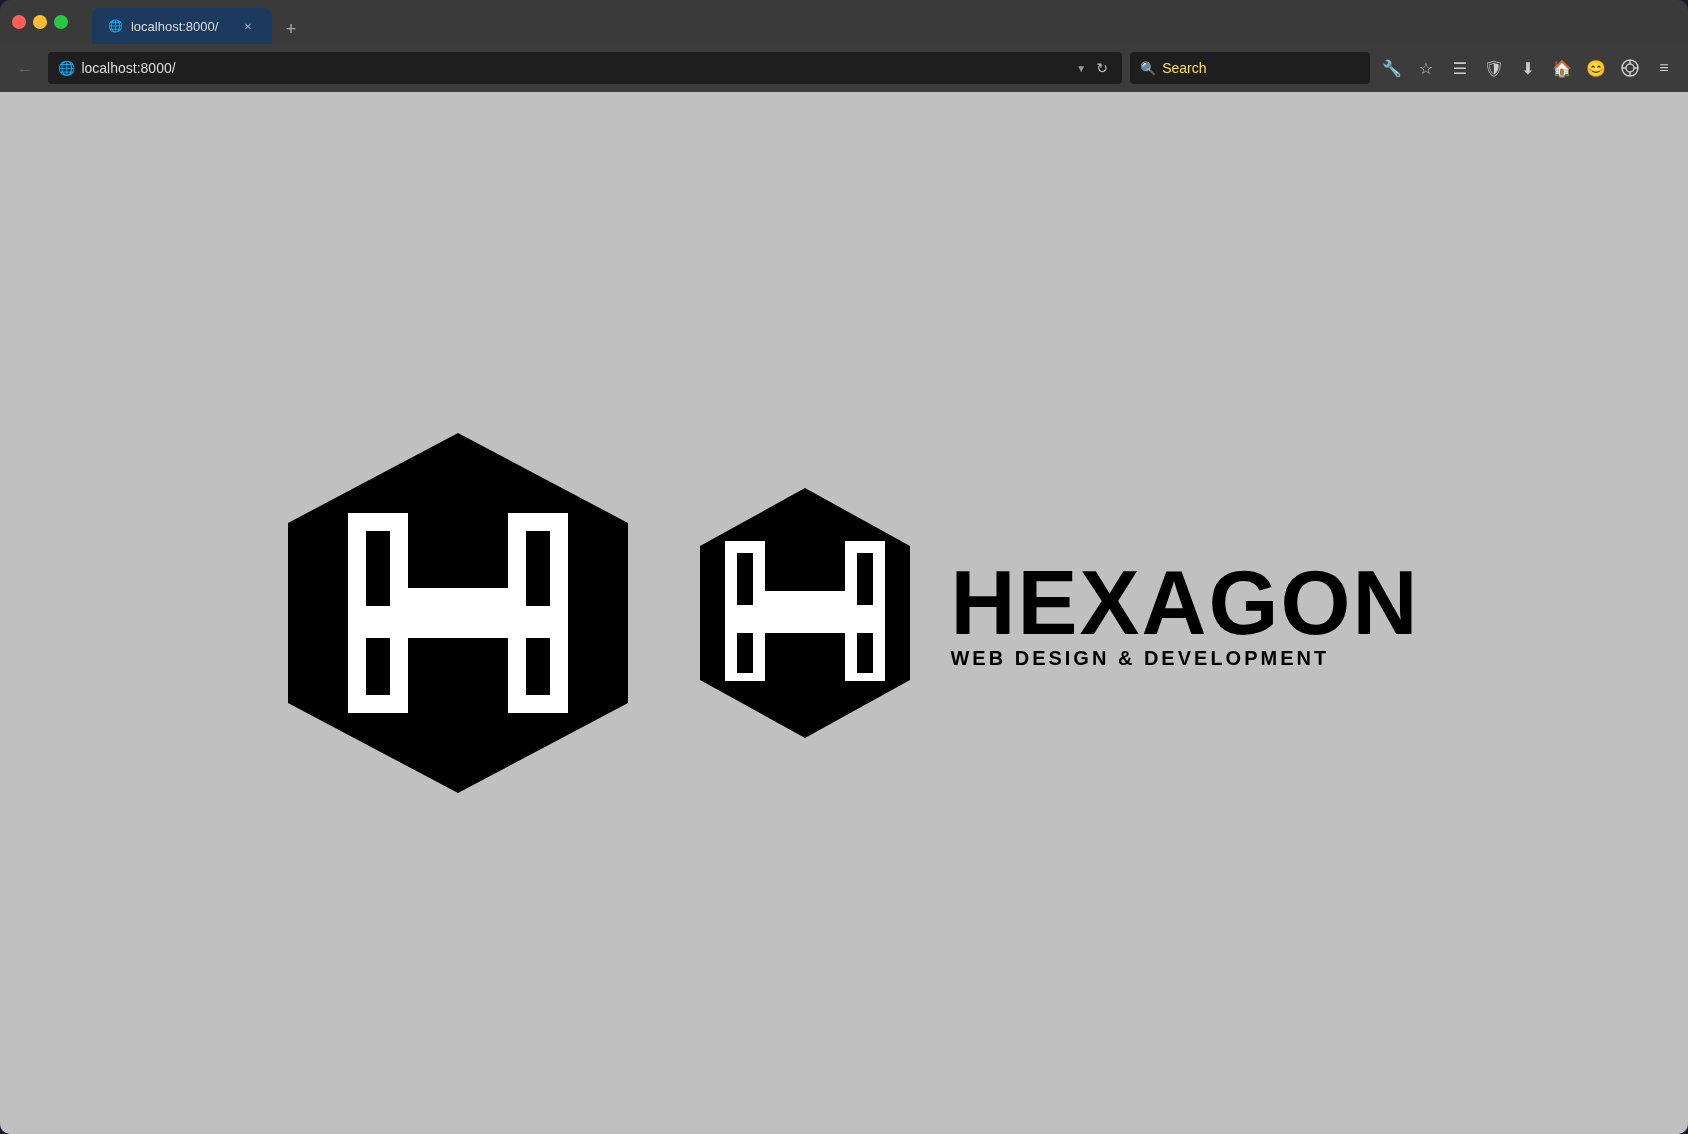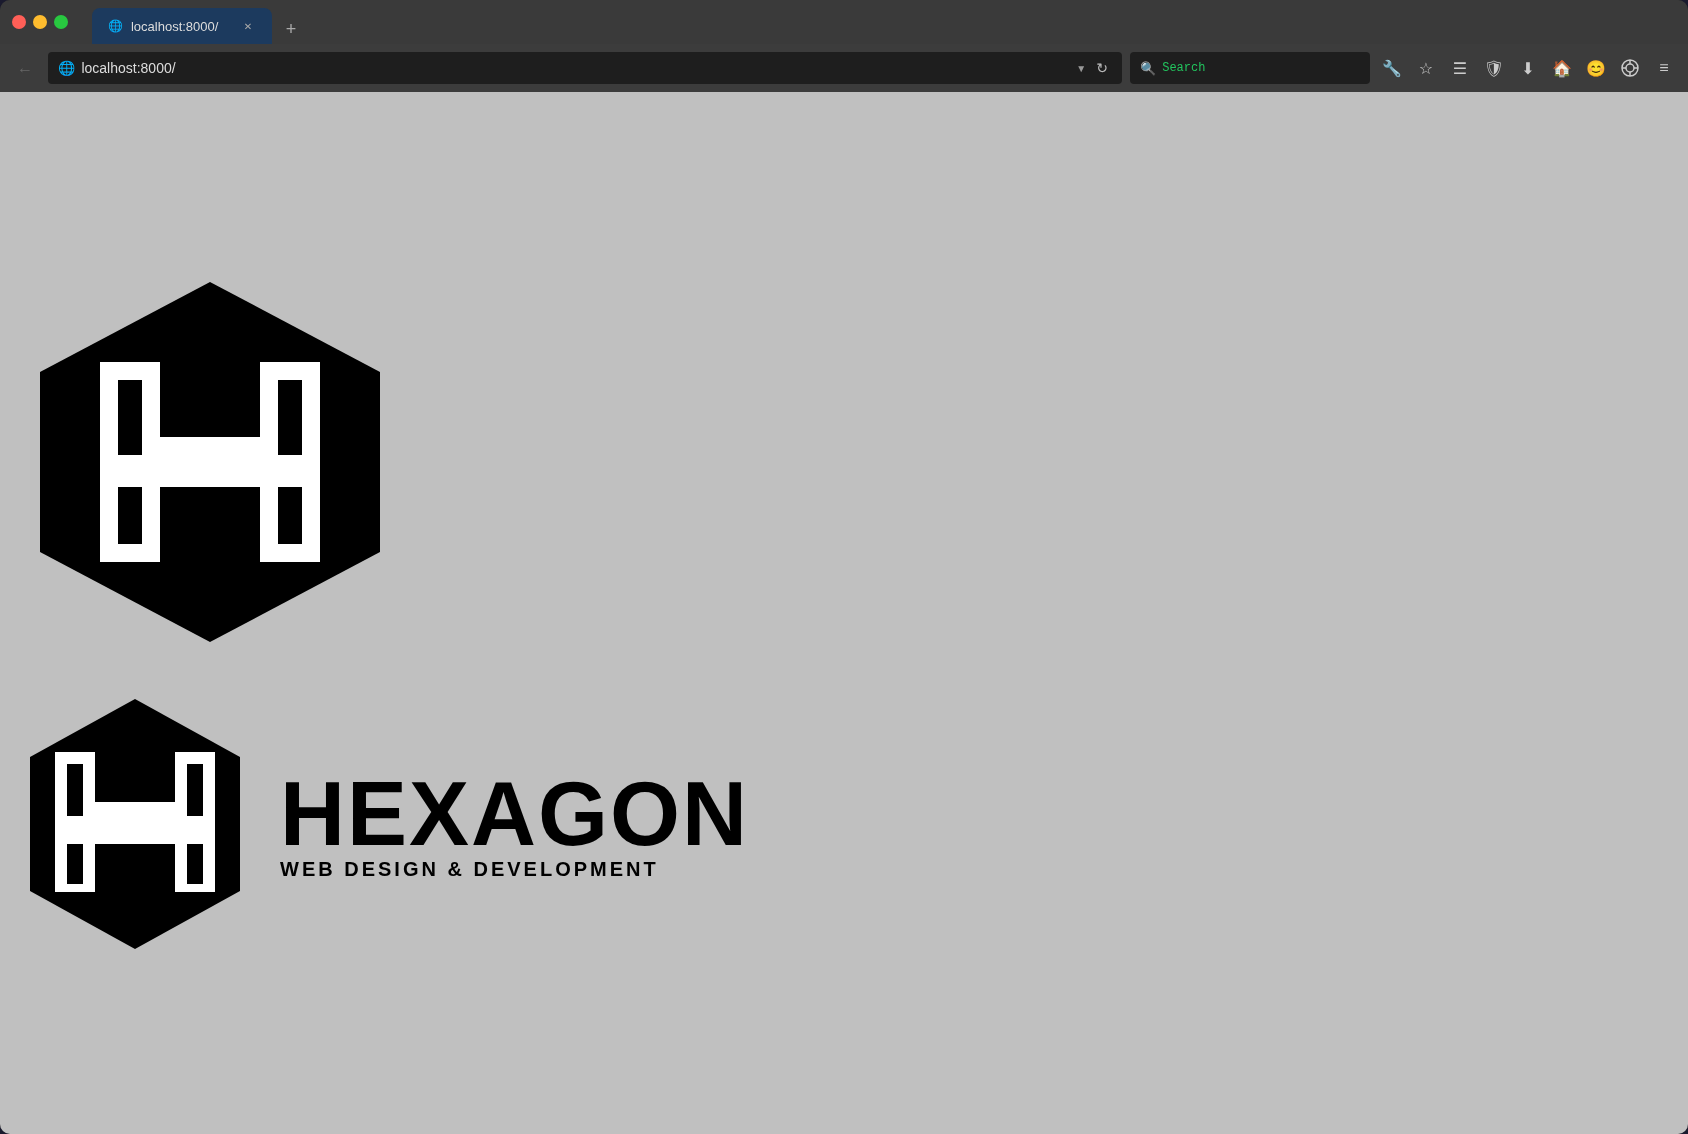--- a/index.html
+++ b/index.html
@@ -168,23 +168,22 @@
       padding: 0 10px;
       gap: 6px;
     }
 
     .search-icon-char {
       color: #999;
       font-size: 13px;
     }
 
     .search-text {
-      color: #22c55e;
-      font-size: 12px;
-      font-family: Liberation Mono, monospace;
+      color: #fde047;
+      font-size: 14px;
     }
 
     
     .toolbar-icons {
       display: flex;
       align-items: center;
       gap: 6px;
     }
 
     .toolbar-icon {
@@ -197,22 +196,22 @@
       font-size: 16px;
       cursor: pointer;
       border-radius: 4px;
     }
 
     
     .page-content {
       flex: 1;
       background: #c0c0c0;
       display: flex;
-      flex-direction: column;
-      align-items: flex-start;
+      flex-direction: row;
+      align-items: center;
       justify-content: center;
       padding: 20px;
       gap: 42px;
     }
 
     
     .logo-top {
       display: flex;
       align-items: center;
       justify-content: center;

